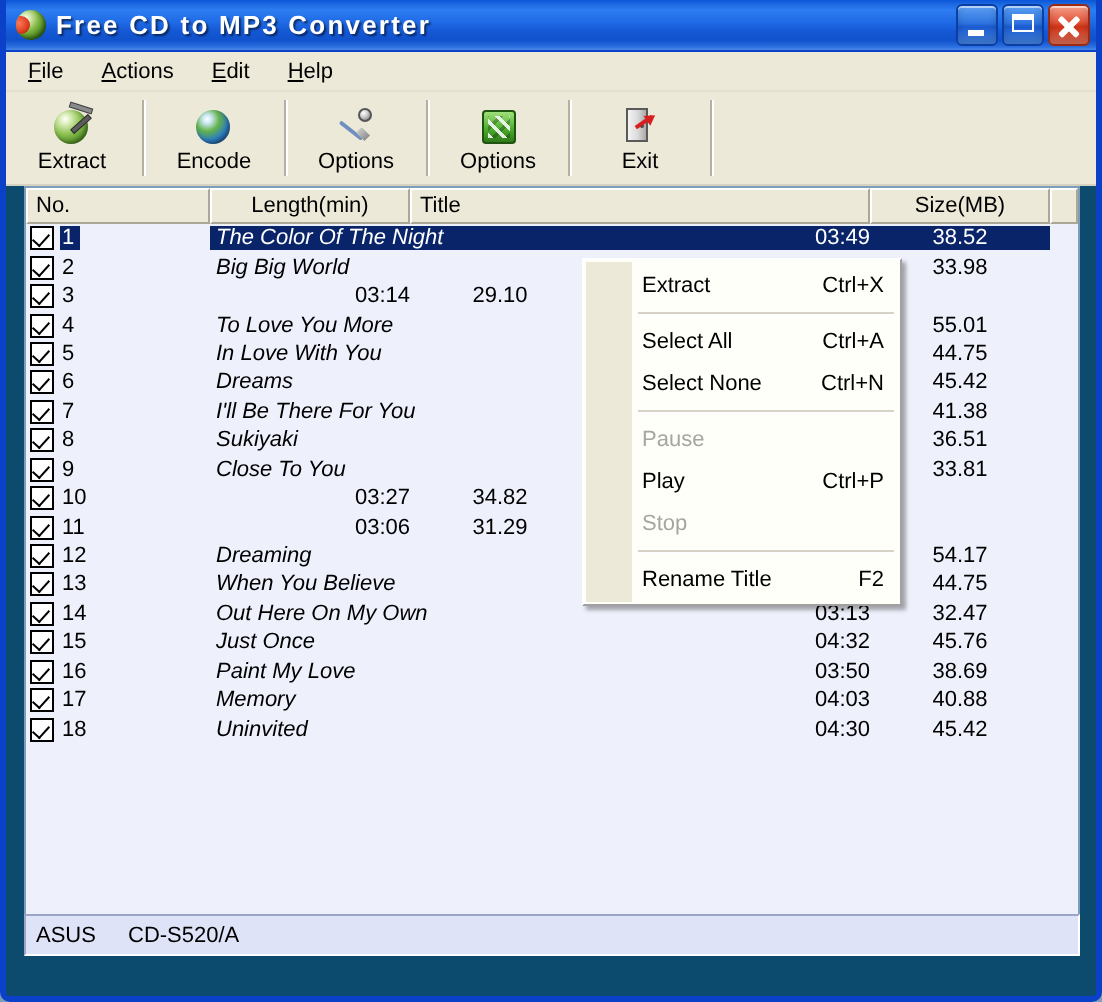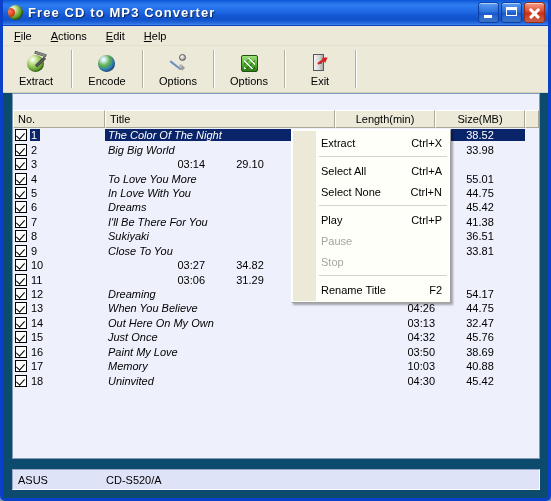--- a/index.html
+++ b/index.html
@@ -279,21 +279,20 @@
     box-sizing: border-box;
     border: 1px solid #7f9db9;
     background: #eef0fb;
     overflow: hidden;
   }
   #list-header {
     display: flex;
     height: 18px;
     background: #ece9d8;
     box-sizing: border-box;
-    margin-top: 16px;
   }
   .col-h {
     box-sizing: border-box;
     height: 18px;
     line-height: 16px;
     font-size: 11px;
     color: #000;
     background: #ece9d8;
     border: 1px solid #ffffff;
     border-right-color: #aca899;
@@ -355,35 +354,34 @@
     background: #0a246a;
     color: #ffffff;
   }
   .row.selected .num { background: #0a246a; }
   .row.selected .cell-title { padding-left: 3px; }
 
   
   #status-bar {
     position: absolute;
     left: 9px;
-    bottom: 8px;
+    bottom: 20px;
     width: 528px;
     height: 21px;
     box-sizing: border-box;
     background: #dfe3f7;
     border: 1px solid #9aa4c8;
     border-right-color: #ffffff;
     border-bottom-color: #ffffff;
     display: flex;
     align-items: center;
     padding-left: 5px;
     font-family: "Liberation Sans", sans-serif;
     font-size: 11px;
     color: #000;
-    gap: 42px;
   }
   #status-vendor { width: 46px; }
 
   
   #context-menu {
     position: absolute;
     left: 288px;
     top: 129px;
     width: 160px;
     background: #fffffa;
@@ -494,22 +492,22 @@
           </span>
       </div>
       <div class="tool-label">Exit</div>
     </div>
     <div class="tool-sep"></div>
   </div>
 
   <div id="list-area">
     <div id="list-header">
       <div class="col-h" style="width:92px">No.</div>
+      <div class="col-h center" style="width:100px">Length(min)</div>
       <div class="col-h" style="width:230px">Title</div>
-      <div class="col-h center" style="width:100px">Length(min)</div>
       <div class="col-h center" style="width:90px">Size(MB)</div>
       <div class="col-h" style="width:14px"></div>
     </div>
     <div id="rows">
         <div class="row selected">
           <div class="cell-no">
             <span class="chk"></span>
             <span class="num">1</span>
           </div>
           <div class="cell-title">The Color Of The Night</div>
@@ -647,21 +645,21 @@
           <div class="cell-title">Paint My Love</div>
           <div class="cell-len">03:50</div>
           <div class="cell-size">38.69</div>
         </div>
         <div class="row">
           <div class="cell-no">
             <span class="chk"></span>
             <span class="num">17</span>
           </div>
           <div class="cell-title">Memory</div>
-          <div class="cell-len">10:03</div>
+          <div class="cell-len">04:03</div>
           <div class="cell-size">40.88</div>
         </div>
         <div class="row">
           <div class="cell-no">
             <span class="chk"></span>
             <span class="num">18</span>
           </div>
           <div class="cell-title">Uninvited</div>
           <div class="cell-len">04:30</div>
           <div class="cell-size">45.42</div>
@@ -679,27 +677,27 @@
         <div class="ctx-sep"></div>
         <div class="ctx-item">
           <span class="lbl">Select All</span>
           <span class="acc">Ctrl+A</span>
         </div>
         <div class="ctx-item">
           <span class="lbl">Select None</span>
           <span class="acc">Ctrl+N</span>
         </div>
         <div class="ctx-sep"></div>
+        <div class="ctx-item disabled">
+          <span class="lbl">Pause</span>
+          <span class="acc"></span>
+        </div>
         <div class="ctx-item">
           <span class="lbl">Play</span>
           <span class="acc">Ctrl+P</span>
-        </div>
-        <div class="ctx-item disabled">
-          <span class="lbl">Pause</span>
-          <span class="acc"></span>
         </div>
         <div class="ctx-item disabled">
           <span class="lbl">Stop</span>
           <span class="acc"></span>
         </div>
         <div class="ctx-sep"></div>
         <div class="ctx-item">
           <span class="lbl">Rename Title</span>
           <span class="acc">F2</span>
         </div>

